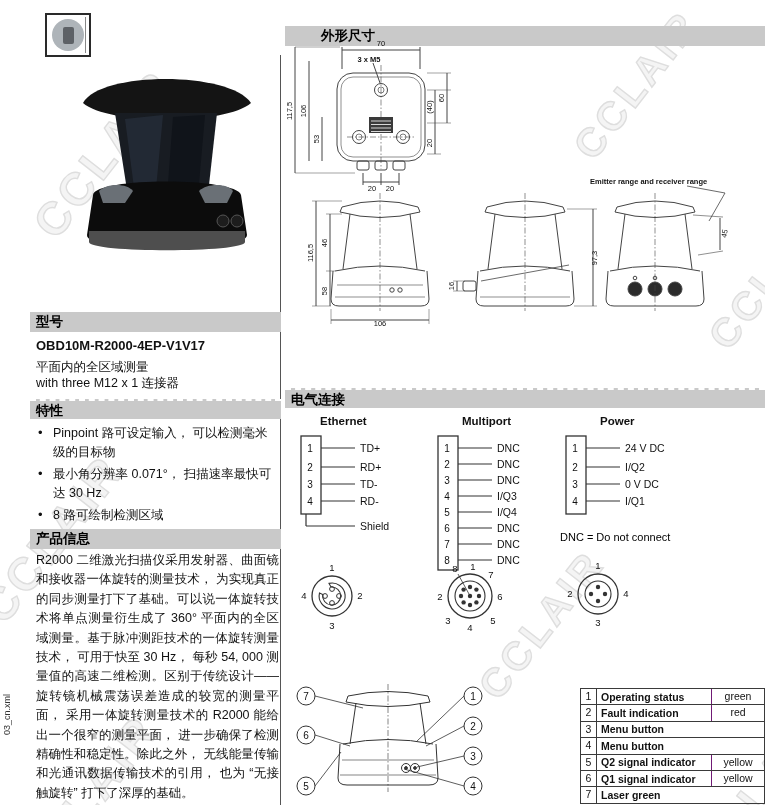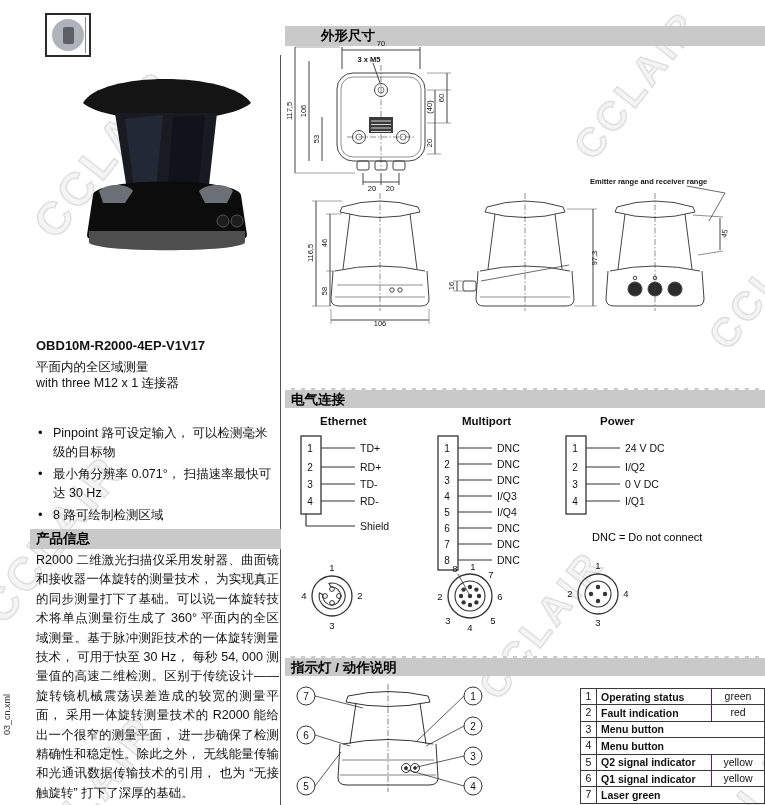--- a/index.html
+++ b/index.html
@@ -89,24 +89,26 @@
     <path d="M118,72 L150,70 L143,150 L112,152 Z" fill="#10141a"></path>
     <path d="M38,150 C40,132 182,132 186,150 L192,190 C192,208 30,208 32,190 Z" fill="#0c0c0c"></path>
     <path d="M34,186 L190,186 L190,197 C190,208 34,208 34,197 Z" fill="#4e4e4e"></path>
     <path d="M44,146 C52,138 72,138 78,146 L70,158 L48,158 Z" fill="#6a7076"></path>
     <path d="M144,146 C152,138 172,138 178,146 L172,158 L150,158 Z" fill="#6a7076"></path>
     <circle cx="168" cy="176" r="6" fill="#1d1d1d" stroke="#555" stroke-width="1"></circle>
     <circle cx="182" cy="176" r="6" fill="#1d1d1d" stroke="#555" stroke-width="1"></circle>
   </svg>
 
 
+  <div class="bar abs" style="left:30px;top:312px;width:251px;">型号</div>
   <div class="model-number abs" style="left:36px;top:338px;">OBD10M-R2000-4EP-V1V17</div>
   <div class="desc abs" style="left:36px;top:360px;">平面内的全区域测量</div>
   <div class="desc abs" style="left:36px;top:376px;">with three M12 x 1 连接器</div>
 
+  <div class="bar dashed abs" style="left:30px;top:399px;width:251px;">特性</div>
   <ul class="bullets abs" style="left:36px;top:424px;width:242px;">
     <li>Pinpoint 路可设定输入， 可以检测毫米级的目标物</li>
     <li>最小角分辨率 0.071°， 扫描速率最快可达 30 Hz</li>
     <li>8 路可绘制检测区域</li>
     <li>4 路可设定输入 / 输出开关量接口</li>
   </ul>
 
   <div class="bar abs" style="left:30px;top:529px;width:251px;">产品信息</div>
   <div class="para abs" style="left:36px;top:551px;width:243px;">R2000 二维激光扫描仪采用发射器、曲面镜和接收器一体旋转的测量技术， 为实现真正的同步测量打下了基础。可以说一体旋转技术将单点测量衍生成了 360° 平面内的全区域测量。基于脉冲测距技术的一体旋转测量技术， 可用于快至 30 Hz， 每秒 54, 000 测量值的高速二维检测。区别于传统设计——旋转镜机械震荡误差造成的较宽的测量平面， 采用一体旋转测量技术的 R2000 能给出一个很窄的测量平面， 进一步确保了检测精确性和稳定性。除此之外， 无线能量传输和光通讯数据传输技术的引用， 也为 “无接触旋转” 打下了深厚的基础。</div>
 
@@ -323,21 +325,21 @@
     <text class="pin-num" x="15" y="40" text-anchor="middle">1</text>
     <text class="pin-num" x="15" y="59" text-anchor="middle">2</text>
     <text class="pin-num" x="15" y="76" text-anchor="middle">3</text>
     <text class="pin-num" x="15" y="93" text-anchor="middle">4</text>
     <text class="pin-label" x="65" y="40">24 V DC</text>
     <text class="pin-label" x="65" y="59">I/Q2</text>
     <text class="pin-label" x="65" y="76">0 V DC</text>
     <text class="pin-label" x="65" y="93">I/Q1</text>
   </svg>
 
-  <div class="note abs" style="left:560px;top:531px;margin-left:32px;">DNC = Do not connect</div>
+  <div class="note abs" style="left:560px;top:531px;">DNC = Do not connect</div>
 
   <svg class="abs" style="left:285px;top:556px;" width="480" height="82" viewBox="0 0 480 82">
 
     <g transform="translate(47,40)">
       <circle r="20" fill="none" stroke="#333" stroke-width="1.3"></circle>
       <path d="M -12.5,-3 A 13,13 0 1 0 -3,-12.6 L -1,-9 A 9,9 0 1 1 -9.2,-1.5 Z" fill="none" stroke="#333" stroke-width="1.1"></path>
       <circle cx="0" cy="-7" r="2.4" fill="none" stroke="#333" stroke-width="1"></circle>
       <circle cx="7" cy="0" r="2.4" fill="none" stroke="#333" stroke-width="1"></circle>
       <circle cx="0" cy="7" r="2.4" fill="none" stroke="#333" stroke-width="1"></circle>
       <circle cx="-7" cy="0" r="2.4" fill="none" stroke="#333" stroke-width="1"></circle>
@@ -381,21 +383,20 @@
           <circle cx="0" cy="7" r="2.2"></circle>
           <circle cx="-7" cy="0" r="2.2"></circle>
       </g>
       <text class="conn-num" x="0" y="-25" text-anchor="middle">1</text>
       <text class="conn-num" x="28" y="3" text-anchor="middle">4</text>
       <text class="conn-num" x="0" y="32" text-anchor="middle">3</text>
       <text class="conn-num" x="-28" y="3" text-anchor="middle">2</text>
     </g>
   </svg>
 
-  <div class="bar dashed abs" style="left:285px;top:656px;width:480px;">指示灯 / 动作说明</div>
 
   <svg class="abs" style="left:288px;top:680px;" width="290" height="125" viewBox="0 0 290 125">
     <g transform="translate(100,2)" fill="none" stroke="#333" stroke-width="1">
       <path d="M-40,14 Q0,5 40,14 L42,20 Q0,29 -42,20 Z"></path>
       <line x1="-32" y1="21" x2="-38" y2="62"></line>
         <line x1="32" y1="21" x2="38" y2="62"></line>
       <path d="M-45,62 Q0,53 45,62"></path>
       <path d="M-48,62 L-50,96 Q-50,103 -41,103 L41,103 Q50,103 50,96 L48,62"></path>
       <path d="M-46,78 L46,78" stroke-width="0.6"></path>
         <path d="M-48,93 L48,93" stroke-width="0.6"></path>

